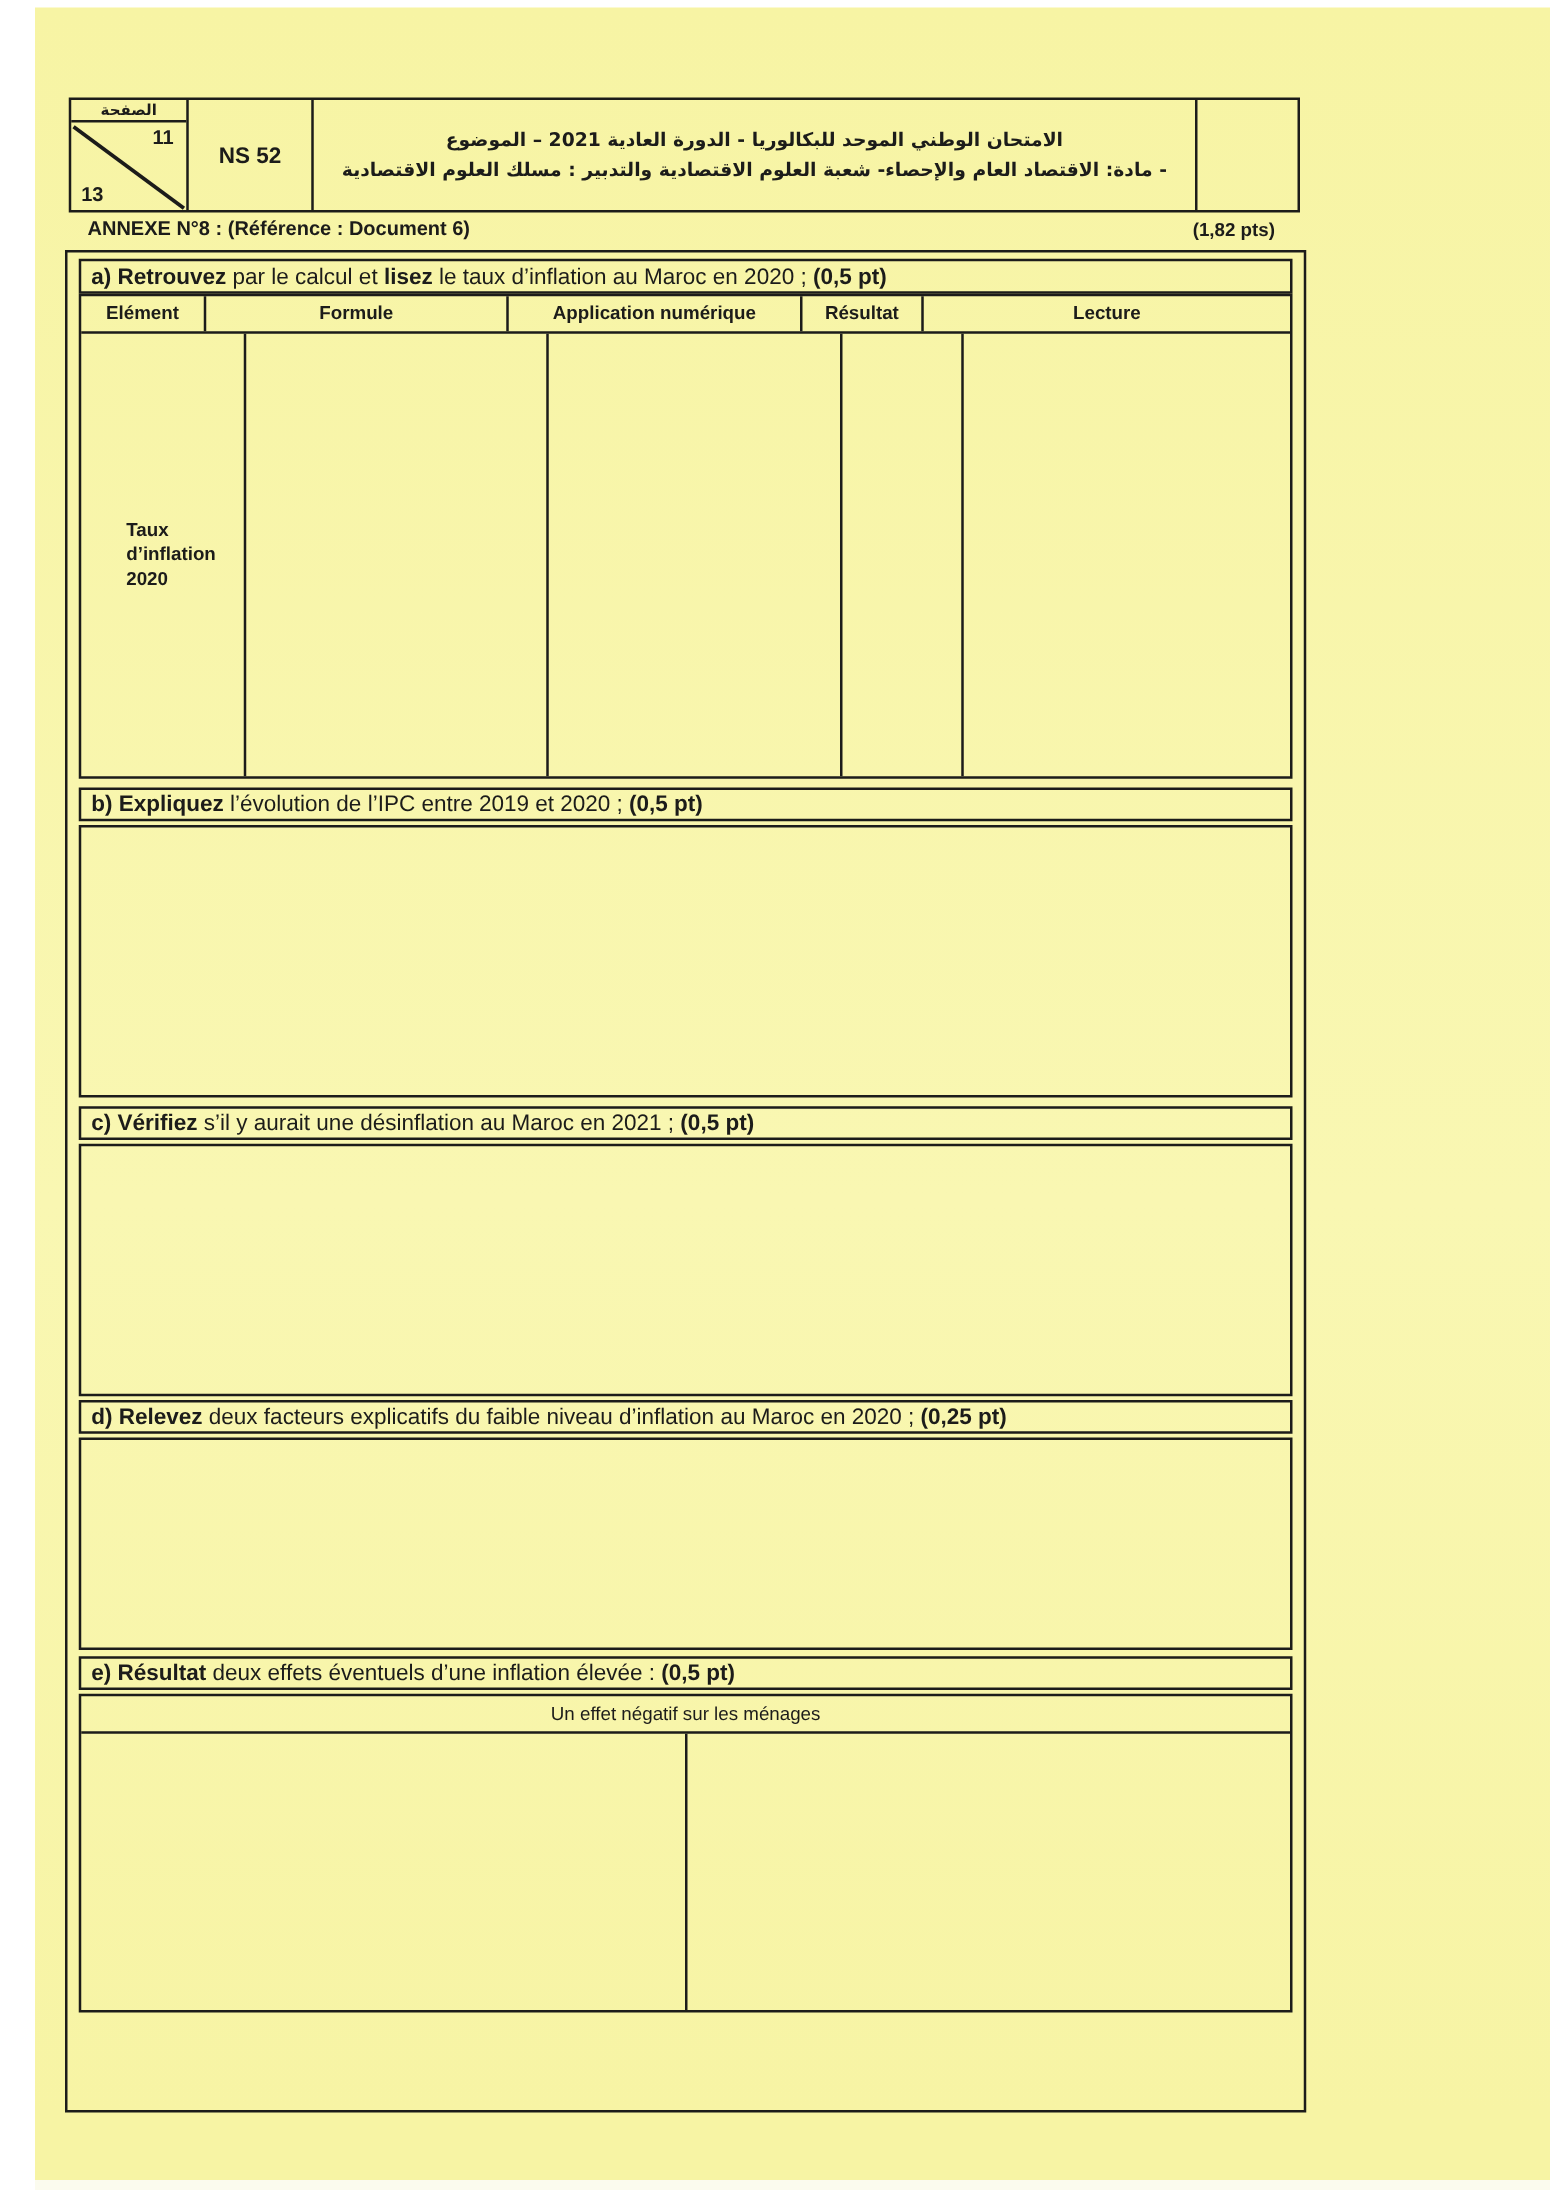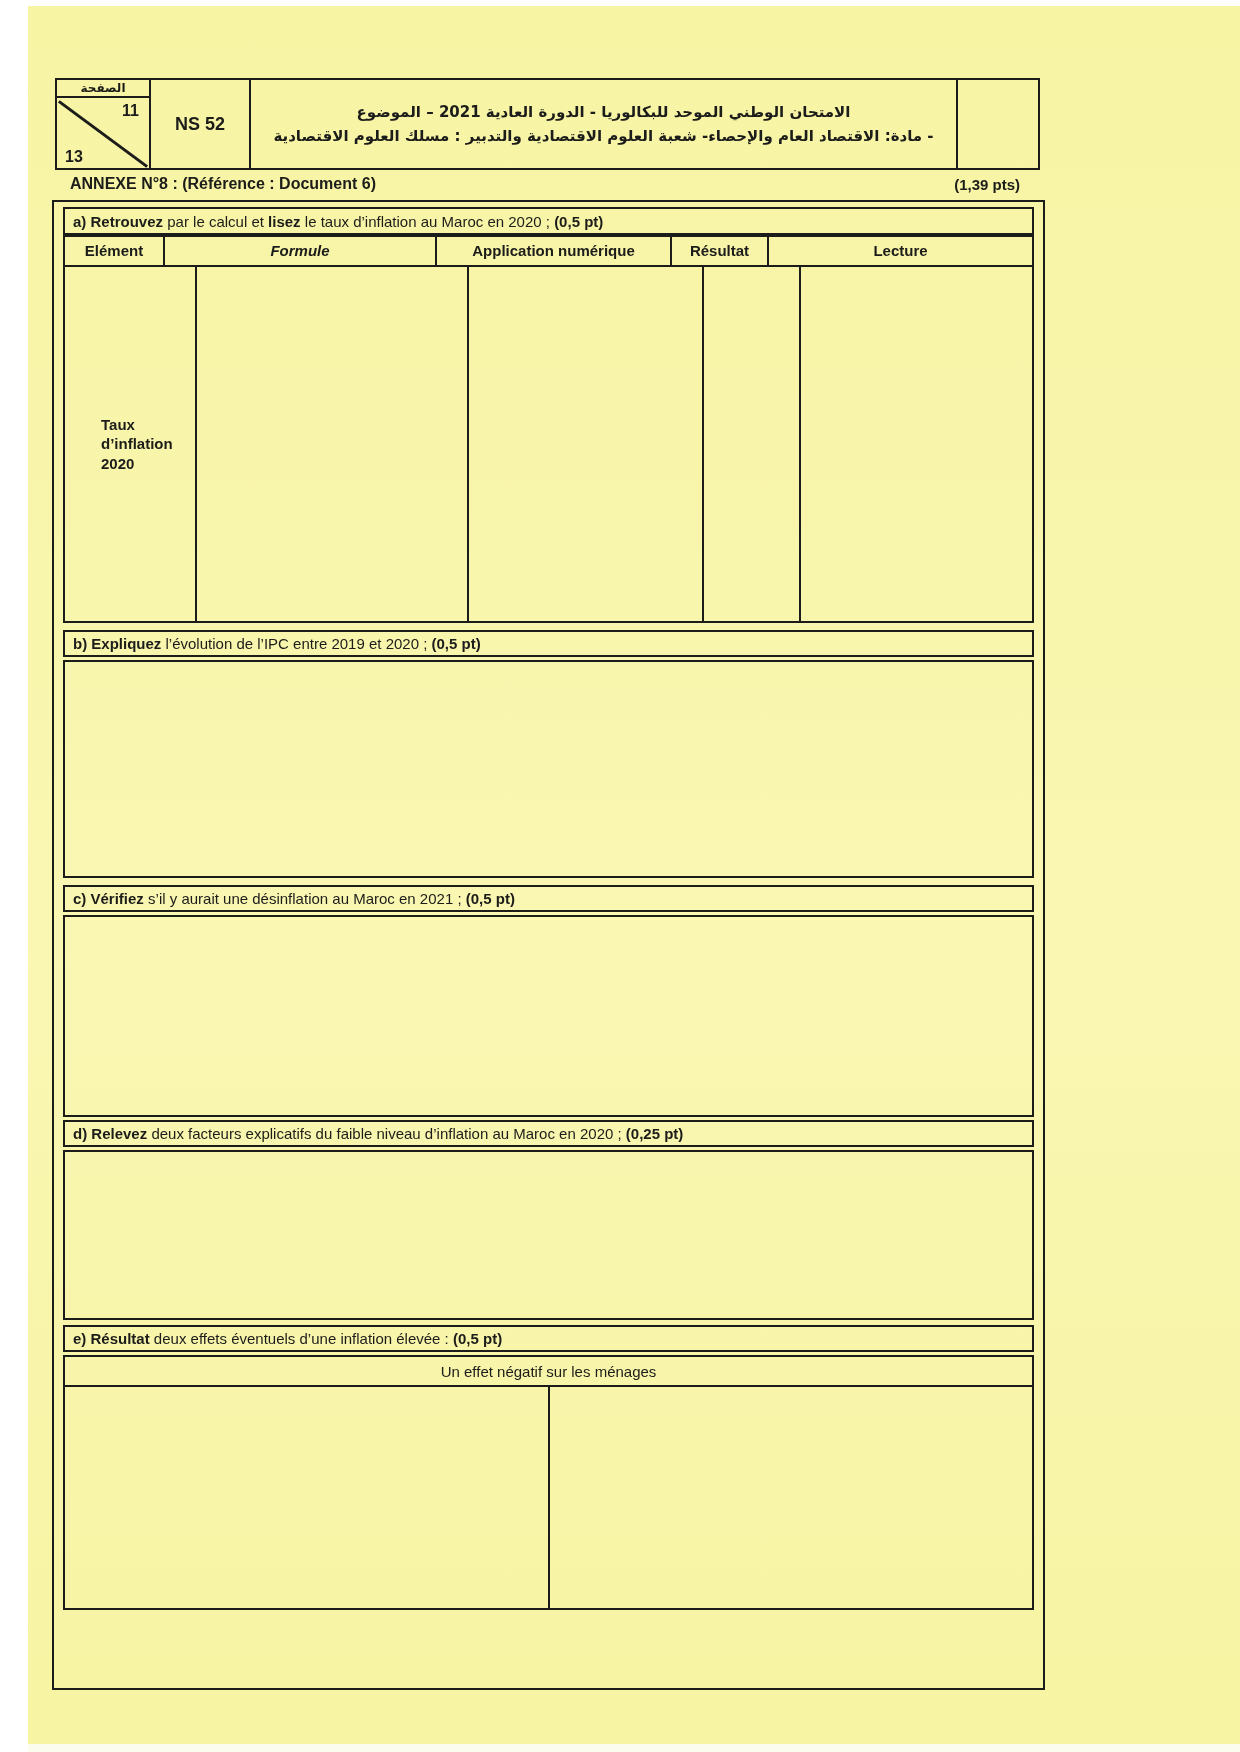--- a/index.html
+++ b/index.html
@@ -39,33 +39,33 @@
   
   .annexe-line{position:absolute;left:70px;top:172px;width:950px;height:24px;
     display:flex;justify-content:space-between;align-items:center;}
   .annexe-title{font-size:16px;font-weight:bold;}
   .annexe-points{font-size:15px;font-weight:bold;}
 
   
   .outer-box{position:absolute;left:52px;top:200px;width:993px;height:1490px;
     border:2px solid var(--ink);}
   .sec{position:absolute;left:9px;width:971px;border:2px solid var(--ink);}
-  .instr{display:flex;align-items:center;padding-left:8px;font-size:15px;
+  .instr{display:flex;align-items:center;padding-left:8px;font-size:18px;
     white-space:pre-wrap;}
   .b{font-weight:bold;}
 
   .instr-a{top:5px;height:28px;}
   .table-a{top:33px;height:388px;padding:0;display:flex;flex-direction:column;}
   .ta-row{display:flex;width:100%;}
   .ta-head{height:30px;border-bottom:2px solid var(--ink);}
   .ta-body{flex:1;padding-left:32px;}
   .ta-cell{border-right:2px solid var(--ink);display:flex;align-items:center;
     justify-content:center;font-size:15px;font-weight:bold;text-align:left;line-height:1.3;}
   .ta-cell:last-child{border-right:none;}
-  .c0{width:100px;}.c1{width:272px;font-style:italic;}.c2{width:235px;}.c3{width:97px;}.c4{flex:1;}
+  .c0{width:100px;}.c1{width:242px;}.c2{width:235px;}.c3{width:97px;}.c4{flex:1;}
   .row-label{padding:0 4px;}
 
   .instr-b{top:428px;height:27px;}
   .ans-b{top:458px;height:218px;}
   .instr-c{top:683px;height:27px;}
   .ans-c{top:713px;height:202px;}
   .instr-d{top:918px;height:27px;}
   .ans-d{top:948px;height:170px;}
   .instr-e{top:1123px;height:27px;}
   .table-e{top:1153px;height:255px;display:flex;flex-direction:column;}
@@ -98,21 +98,21 @@
     <div class="h-cell code-cell">NS 52</div>
     <div class="h-cell title-cell ar">
       <div>الامتحان الوطني الموحد للبكالوريا - الدورة العادية 2021 – الموضوع</div>
       <div>- مادة: الاقتصاد العام والإحصاء- شعبة العلوم الاقتصادية والتدبير : مسلك العلوم الاقتصادية</div>
     </div>
     <div class="h-cell end-cell"></div>
   </div>
 
   <div class="annexe-line">
     <span class="annexe-title">ANNEXE N°8 : (Référence : Document 6)</span>
-    <span class="annexe-points">(1,39 pts)</span>
+    <span class="annexe-points">(1,82 pts)</span>
   </div>
 
   <div class="outer-box">
 
     <div class="sec instr instr-a">
       <span class="b">a) Retrouvez</span><span> par le calcul et </span><span class="b">lisez</span><span> le taux d’inflation au Maroc en 2020 ; </span><span class="b">(0,5 pt)</span>
     </div>
 
     <div class="sec table-a">
       <div class="ta-row ta-head">

